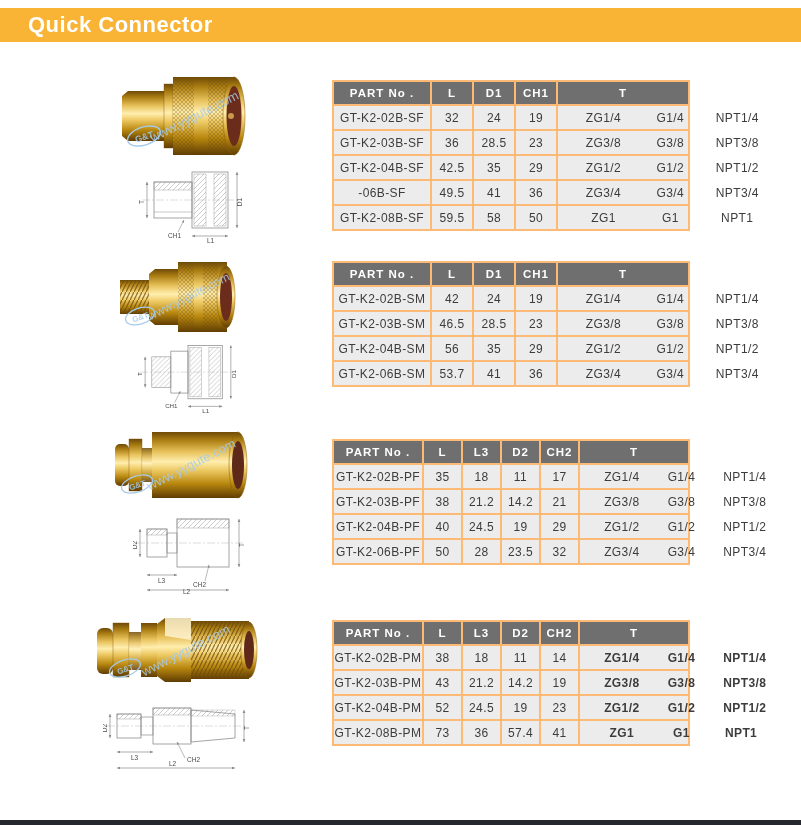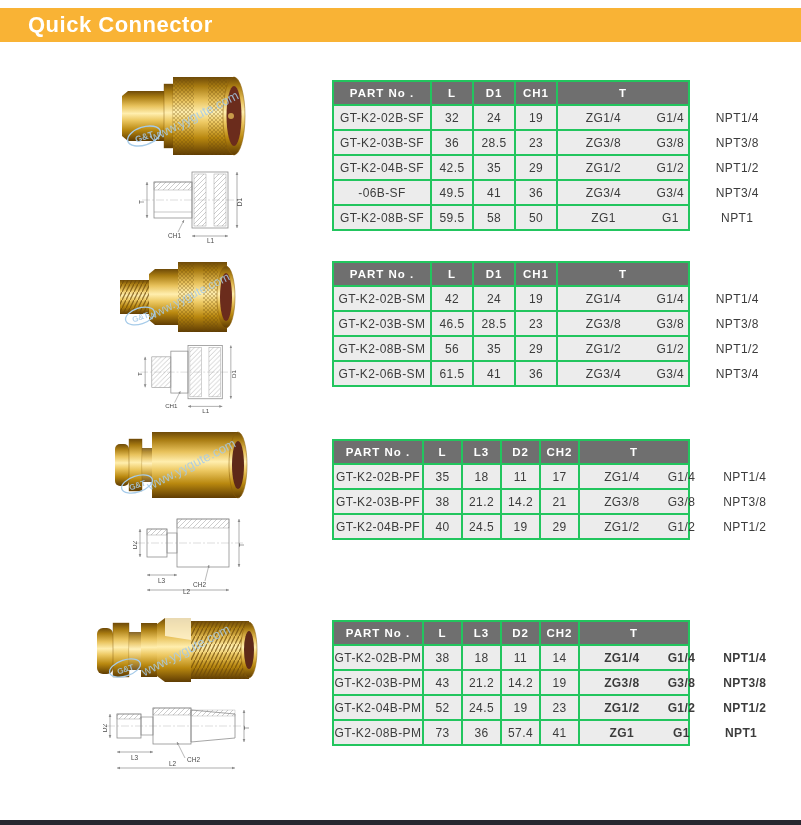--- a/index.html
+++ b/index.html
@@ -16,21 +16,21 @@
     font-size:22px; font-weight:bold; letter-spacing:0.5px;
   }
   .footer-bar {
     position:absolute; left:0; bottom:0; width:801px; height:5px; background:#27272F;
   }
   .abs { position:absolute; }
 
   
   table.spec-table {
     position:absolute; border-collapse:separate; border-spacing:2px;
-    table-layout:fixed; width:358px; background:#22c55e;
+    table-layout:fixed; width:358px; background:#fdba74;
   }
   table.spec-table th {
     background:#6F6F6F; color:#ffffff; font-size:11.5px; font-weight:bold;
     letter-spacing:1px; height:22px; text-align:center; padding:0;
   }
   table.spec-table td {
     background:#ECECEC; color:#3C3C3C; font-size:12px;
     height:23px; text-align:center; padding:0; letter-spacing:0.4px;
     white-space:nowrap;
   }
@@ -225,29 +225,29 @@
           <td class="cell-threads"><span>ZG1/4</span><span>G1/4</span><span>NPT1/4</span></td>
         </tr>
         <tr>
           <td class="cell-part">GT-K2-03B-SM</td>
           <td class="cell-dim">46.5</td>
           <td class="cell-dim">28.5</td>
           <td class="cell-dim">23</td>
           <td class="cell-threads"><span>ZG3/8</span><span>G3/8</span><span>NPT3/8</span></td>
         </tr>
         <tr>
-          <td class="cell-part">GT-K2-08B-SM</td>
+          <td class="cell-part">GT-K2-04B-SM</td>
           <td class="cell-dim">56</td>
           <td class="cell-dim">35</td>
           <td class="cell-dim">29</td>
           <td class="cell-threads"><span>ZG1/2</span><span>G1/2</span><span>NPT1/2</span></td>
         </tr>
         <tr>
           <td class="cell-part">GT-K2-06B-SM</td>
-          <td class="cell-dim">61.5</td>
+          <td class="cell-dim">53.7</td>
           <td class="cell-dim">41</td>
           <td class="cell-dim">36</td>
           <td class="cell-threads"><span>ZG3/4</span><span>G3/4</span><span>NPT3/4</span></td>
         </tr>
       </tbody>
     </table>
 
   <div class="photo abs" style="left:113px; top:426px;">
     <svg width="136" height="78" viewBox="0 0 136 78">
       <rect x="2" y="18" width="14" height="42" rx="5" fill="url(#brass)"></rect>
@@ -313,20 +313,28 @@
           <td class="cell-dim">21</td>
           <td class="cell-threads"><span>ZG3/8</span><span>G3/8</span><span>NPT3/8</span></td>
         </tr>
         <tr>
           <td class="cell-part">GT-K2-04B-PF</td>
           <td class="cell-dim">40</td>
           <td class="cell-dim">24.5</td>
           <td class="cell-dim">19</td>
           <td class="cell-dim">29</td>
           <td class="cell-threads"><span>ZG1/2</span><span>G1/2</span><span>NPT1/2</span></td>
+        </tr>
+        <tr>
+          <td class="cell-part">GT-K2-06B-PF</td>
+          <td class="cell-dim">50</td>
+          <td class="cell-dim">28</td>
+          <td class="cell-dim">23.5</td>
+          <td class="cell-dim">32</td>
+          <td class="cell-threads"><span>ZG3/4</span><span>G3/4</span><span>NPT3/4</span></td>
         </tr>
       </tbody>
     </table>
 
   <div class="photo abs" style="left:95px; top:612px;">
     <svg width="168" height="76" viewBox="0 0 168 76">
       <rect x="2" y="16" width="16" height="46" rx="6" fill="url(#brass)"></rect>
       <rect x="18" y="11" width="16" height="54" fill="url(#brass)" stroke="#7A5206" stroke-width="0.4"></rect>
       <rect x="34" y="20" width="12" height="38" fill="url(#brass)" opacity="0.85"></rect>
       <rect x="46" y="11" width="16" height="54" fill="url(#brass)"></rect>

